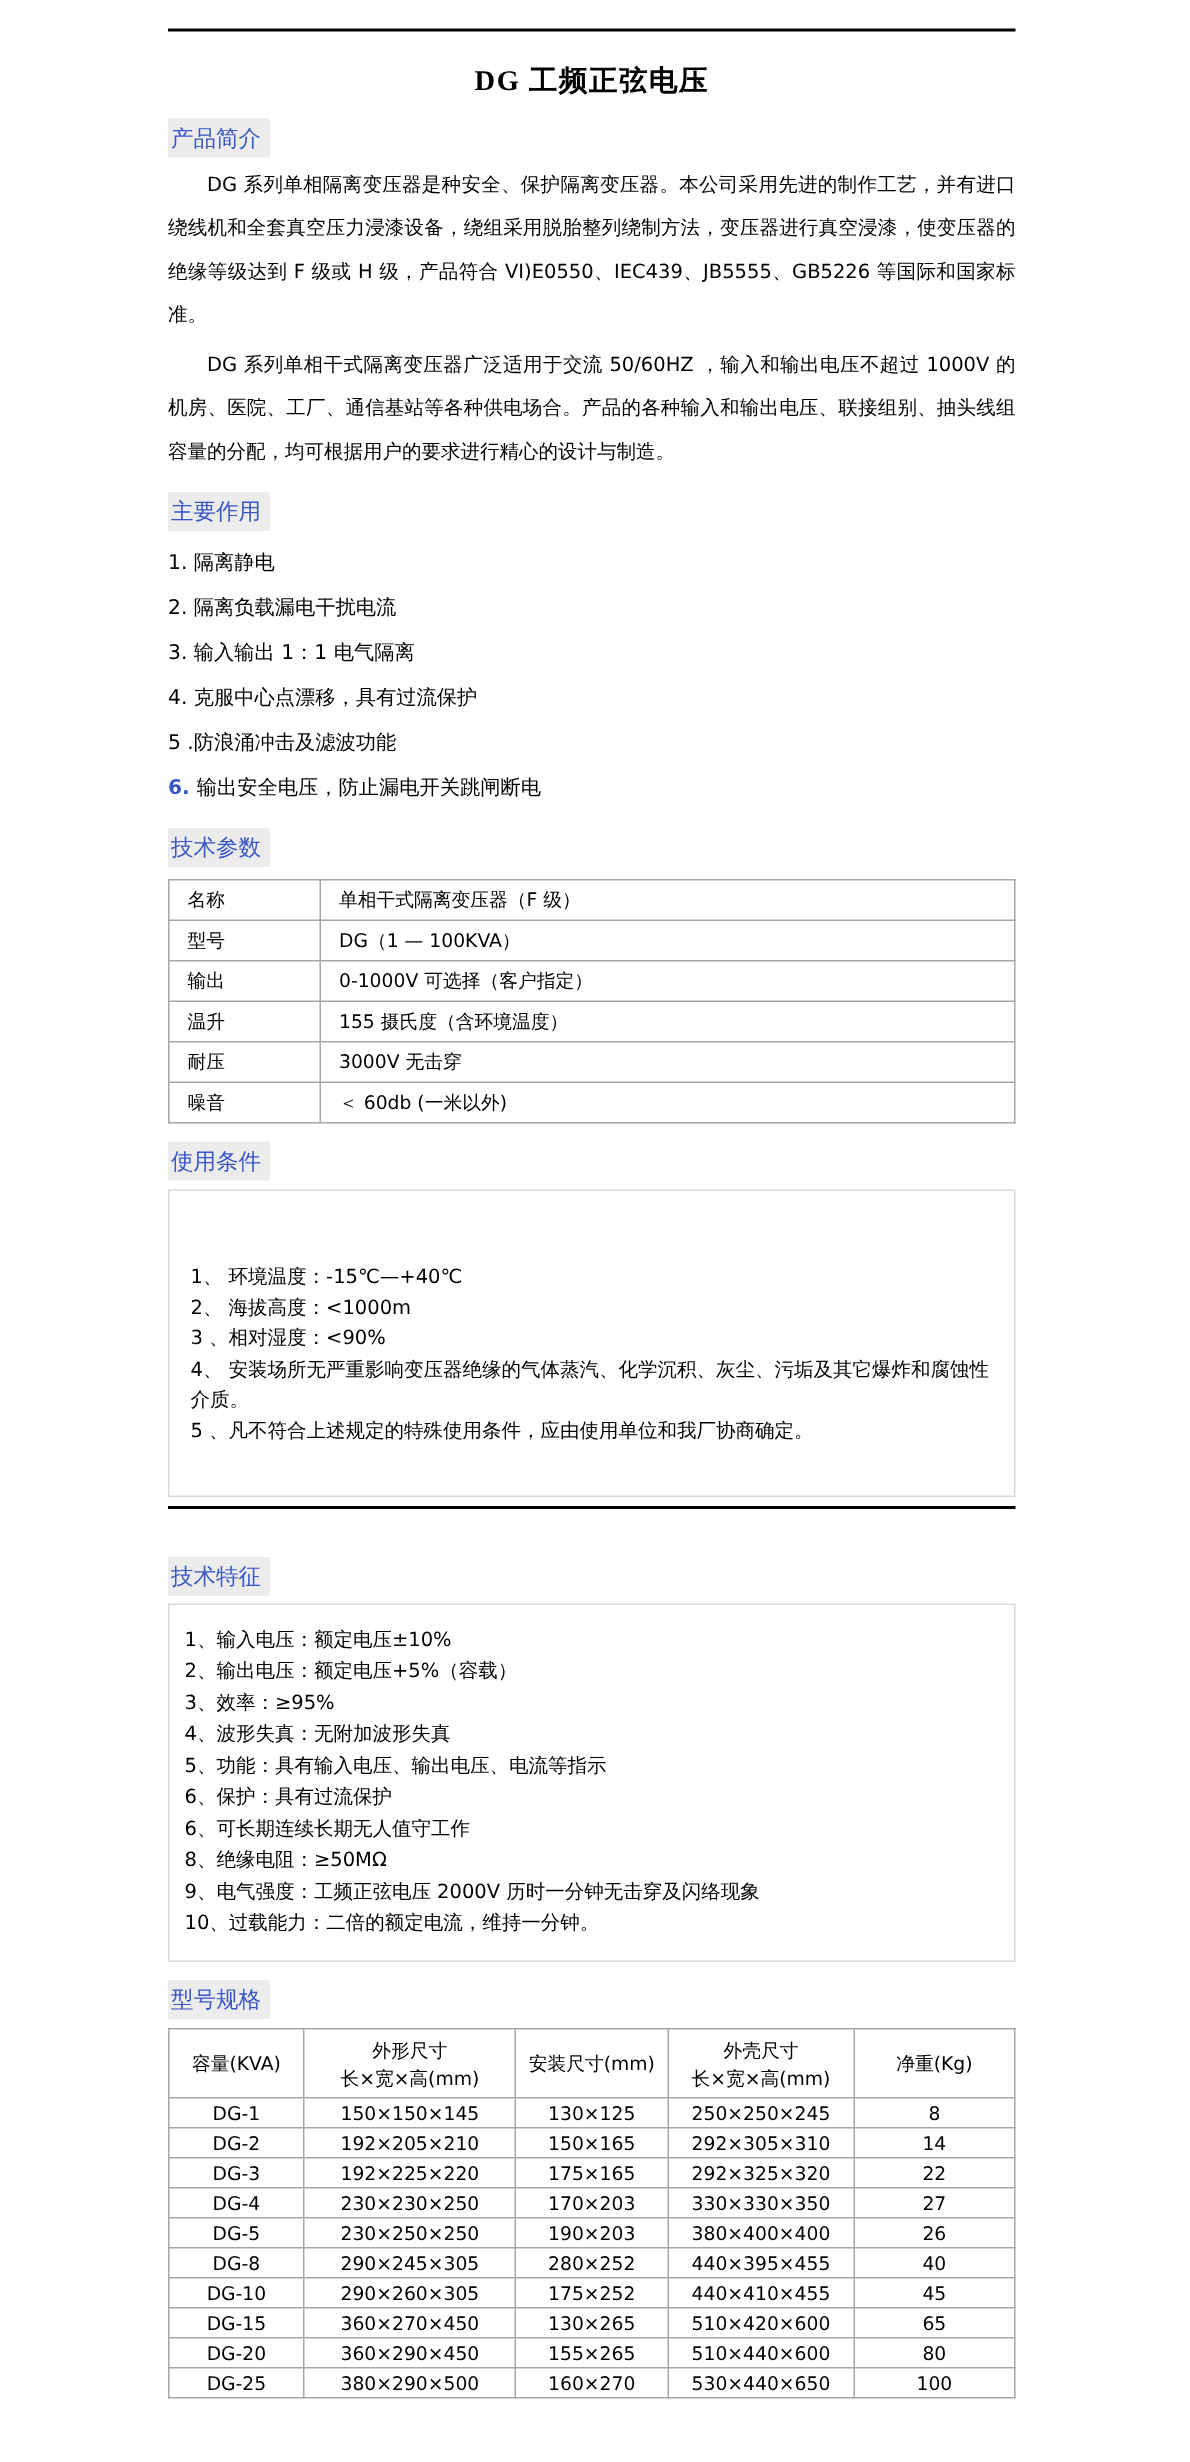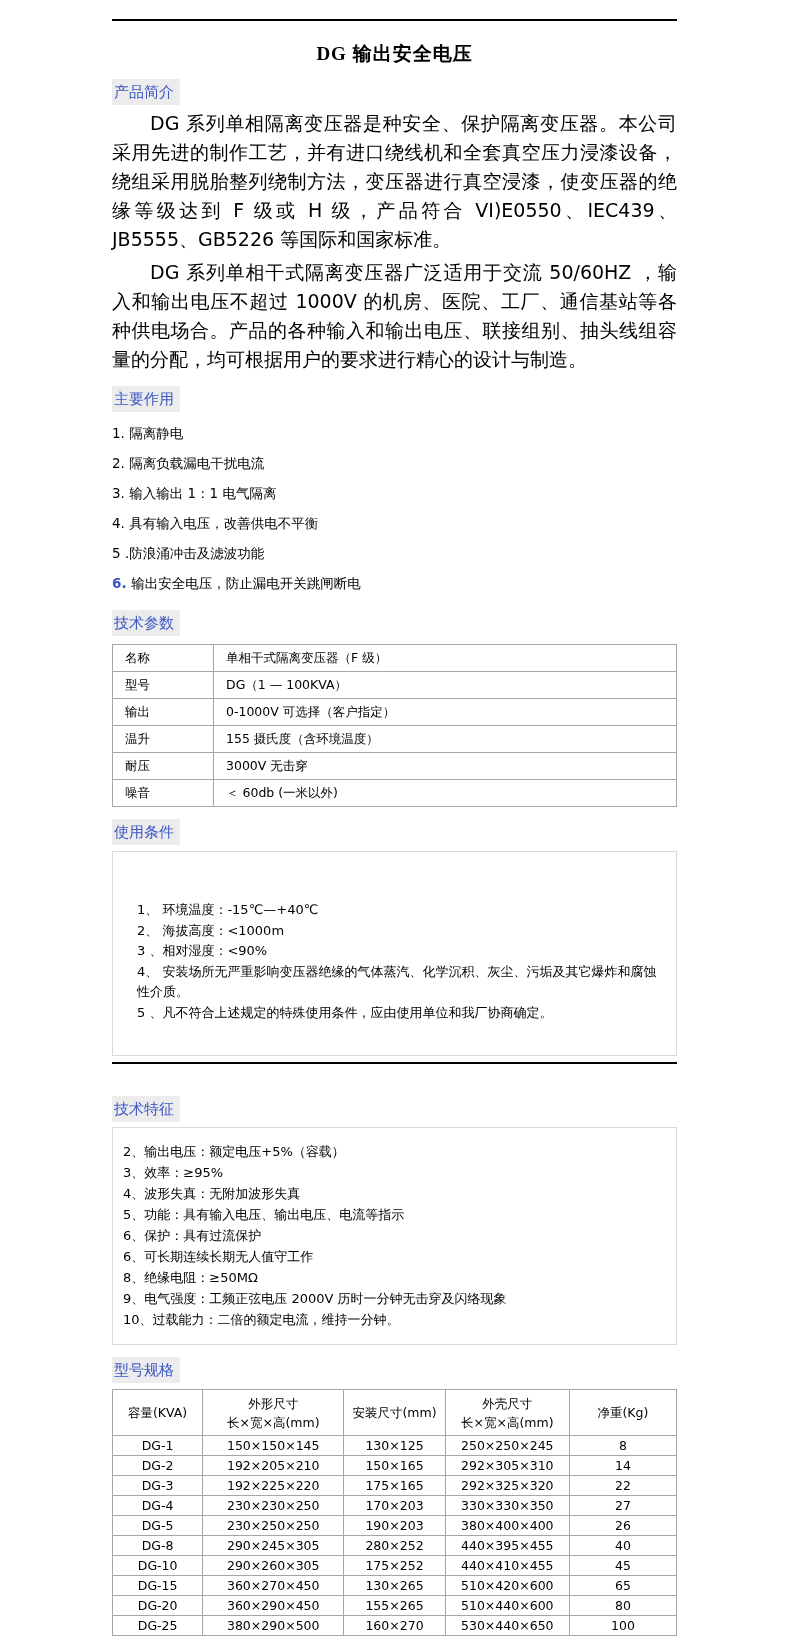--- a/index.html
+++ b/index.html
@@ -41,21 +41,21 @@
   .sec-head-wrap{margin:12px 0 0 0;line-height:22px;}
   .sec-head{
     display:inline-block;
     background:var(--hl);
     color:var(--blue);
     font-weight:normal;
     font-size:15px;
     padding:2px 6px 2px 2px;
   }
   .para{
-    font-size:19px;
+    font-size:13px;
     line-height:29px;
     text-indent:2em;
     margin:4px 0 0 0;
     text-align:justify;
   }
   .fn-list{margin-top:6px;}
   .fn-item{
     font-size:13.5px;
     line-height:30px;
   }
@@ -70,21 +70,21 @@
   .params-table td{
     border:1px solid var(--tborder);
     height:27px;
     padding:2px 6px 2px 12px;
   }
   .params-table td.p-label{width:101px;}
   .boxed{
     border:1px solid var(--boxborder);
     margin-top:6px;
   }
-  .cond-box{padding:48px 10px 32px 24px;}
+  .cond-box{padding:48px 10px 32px 14px;}
   .cond-item{
     font-size:13px;
     line-height:20.5px;
   }
   .feat-box{padding:13px 10px 14px 10px;margin-top:5px;}
   .feat-item{
     font-size:13px;
     line-height:21px;
   }
   .head-features{margin-top:32px;}
@@ -98,36 +98,36 @@
   .models-table th{height:46px;font-size:12.5px;line-height:19px;}
   .models-table td{height:16px;}
 </style>
 </head>
 <body>
 
 <div class="content">
 
   <hr class="rule top-rule">
 
-  <h1 class="page-title">DG 输出安全电压</h1>
+  <h1 class="page-title">DG 工频正弦电压</h1>
 
   <div class="sec-head-wrap">
     <span class="sec-head">产品简介</span>
   </div>
   <p class="para">DG 系列单相隔离变压器是种安全、保护隔离变压器。本公司采用先进的制作工艺，并有进口绕线机和全套真空压力浸漆设备，绕组采用脱胎整列绕制方法，变压器进行真空浸漆，使变压器的绝缘等级达到 F 级或 H 级，产品符合 VI)E0550、IEC439、JB5555、GB5226 等国际和国家标准。</p>
   <p class="para">DG 系列单相干式隔离变压器广泛适用于交流 50/60HZ ，输入和输出电压不超过 1000V 的机房、医院、工厂、通信基站等各种供电场合。产品的各种输入和输出电压、联接组别、抽头线组容量的分配，均可根据用户的要求进行精心的设计与制造。</p>
 
   <div class="sec-head-wrap">
     <span class="sec-head">主要作用</span>
   </div>
   <div class="fn-list">
       <div class="fn-item"><span class="fn-num">1. </span><span>隔离静电</span></div>
       <div class="fn-item"><span class="fn-num">2. </span><span>隔离负载漏电干扰电流</span></div>
       <div class="fn-item"><span class="fn-num">3. </span><span>输入输出 1：1 电气隔离</span></div>
-      <div class="fn-item"><span class="fn-num">4. </span><span>具有输入电压，改善供电不平衡</span></div>
+      <div class="fn-item"><span class="fn-num">4. </span><span>克服中心点漂移，具有过流保护</span></div>
       <div class="fn-item"><span class="fn-num">5 .</span><span>防浪涌冲击及滤波功能</span></div>
       <div class="fn-item"><span class="fn-num blue">6. </span><span>输出安全电压，防止漏电开关跳闸断电</span></div>
     </div>
 
   <div class="sec-head-wrap">
     <span class="sec-head">技术参数</span>
   </div>
   <table class="params-table">
     <tbody>
         <tr>
@@ -167,20 +167,21 @@
       <div class="cond-item">4、 安装场所无严重影响变压器绝缘的气体蒸汽、化学沉积、灰尘、污垢及其它爆炸和腐蚀性介质。</div>
       <div class="cond-item">5 、凡不符合上述规定的特殊使用条件，应由使用单位和我厂协商确定。</div>
     </div>
 
   <hr class="rule mid-rule">
 
   <div class="sec-head-wrap head-features">
     <span class="sec-head">技术特征</span>
   </div>
   <div class="boxed feat-box">
+      <div class="feat-item">1、输入电压：额定电压±10%</div>
       <div class="feat-item">2、输出电压：额定电压+5%（容载）</div>
       <div class="feat-item">3、效率：≥95%</div>
       <div class="feat-item">4、波形失真：无附加波形失真</div>
       <div class="feat-item">5、功能：具有输入电压、输出电压、电流等指示</div>
       <div class="feat-item">6、保护：具有过流保护</div>
       <div class="feat-item">6、可长期连续长期无人值守工作</div>
       <div class="feat-item">8、绝缘电阻：≥50MΩ</div>
       <div class="feat-item">9、电气强度：工频正弦电压 2000V 历时一分钟无击穿及闪络现象</div>
       <div class="feat-item">10、过载能力：二倍的额定电流，维持一分钟。</div>
     </div>

